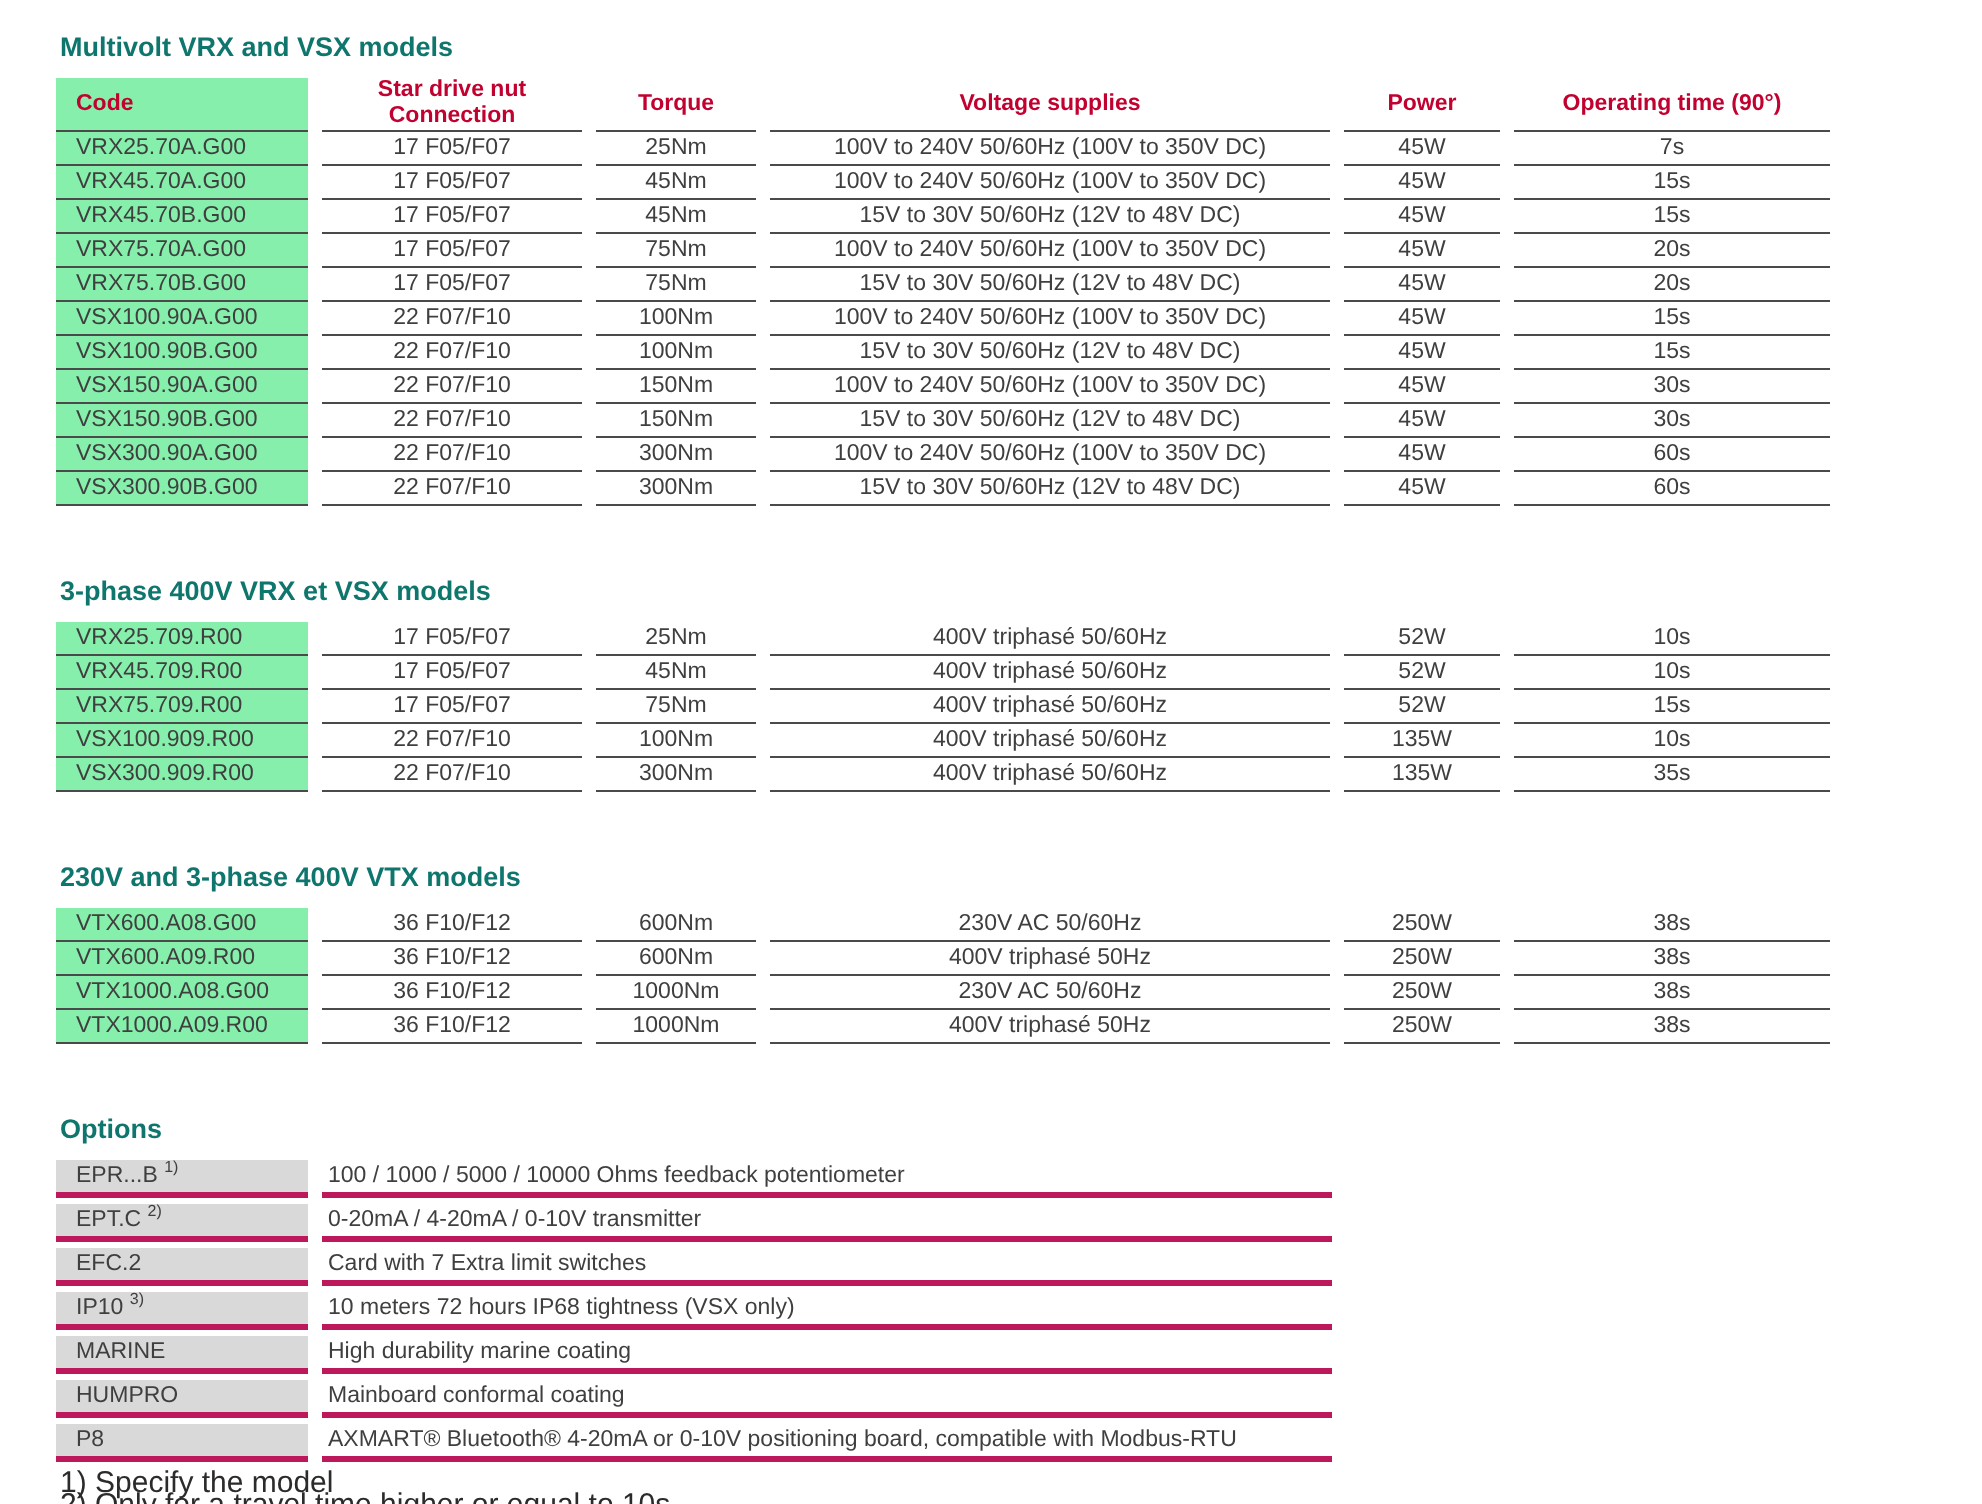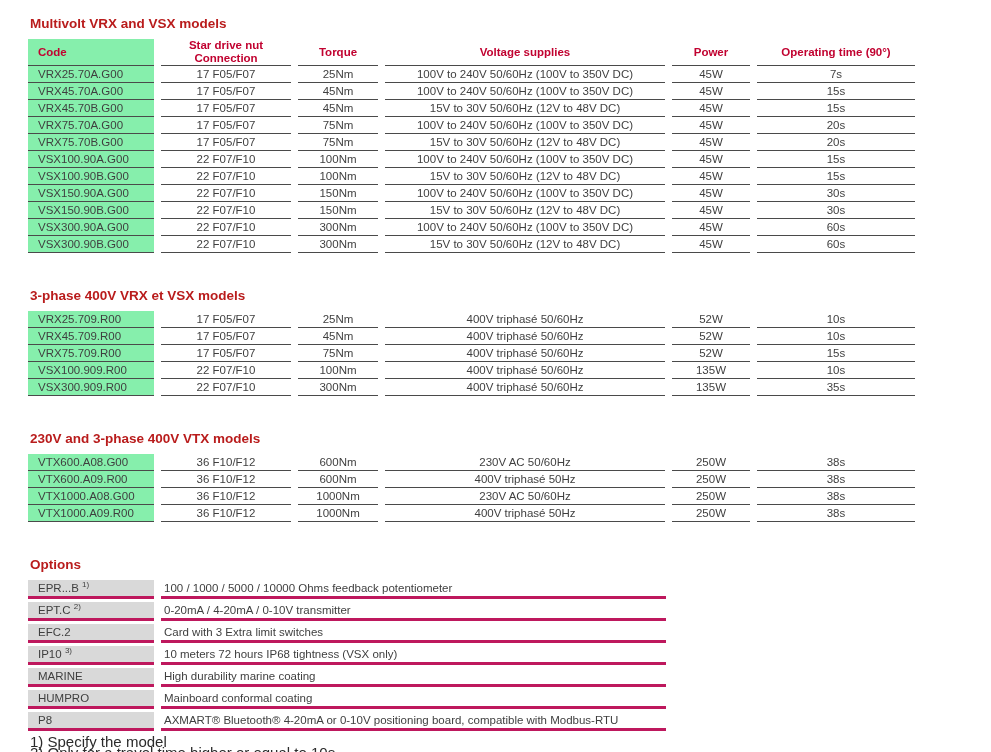--- a/index.html
+++ b/index.html
@@ -3,21 +3,21 @@
 <meta charset="utf-8">
 <style>
   html,body{margin:0;padding:0;background:#fff;}
   body{
     width:991px;height:752px;overflow:hidden;
     font-family:"Liberation Sans","DejaVu Sans",sans-serif;
     color:#3f3f3f;
   }
   .page{padding-top:16px;}
   h2.section-title{
-    font-size:13.5px;line-height:16px;font-weight:bold;color:#b91c1c;
+    font-size:13.5px;line-height:16px;font-weight:bold;color:#0f766e;
     margin:0 0 7px 30px;
   }
   .section{margin-top:0;}
   .section + .section{margin-top:35px;}
   table.spec{
     border-collapse:separate;border-spacing:7px 0;
     margin-left:21px;table-layout:fixed;
   }
   table.spec td, table.spec th{
     border-bottom:1px solid #4a4a4a;
@@ -304,21 +304,21 @@
             <td>100 / 1000 / 5000 / 10000 Ohms feedback potentiometer</td>
           </tr>
 
           <tr>
             <td class="c0"><span>EPT.C</span> <sup>2)</sup></td>
             <td>0-20mA / 4-20mA / 0-10V transmitter</td>
           </tr>
 
           <tr>
             <td class="c0"><span>EFC.2</span> <sup></sup></td>
-            <td>Card with 3 Extra limit switches</td>
+            <td>Card with 7 Extra limit switches</td>
           </tr>
 
           <tr>
             <td class="c0"><span>IP10</span> <sup>3)</sup></td>
             <td>10 meters 72 hours IP68 tightness (VSX only)</td>
           </tr>
 
           <tr>
             <td class="c0"><span>MARINE</span> <sup></sup></td>
             <td>High durability marine coating</td>

